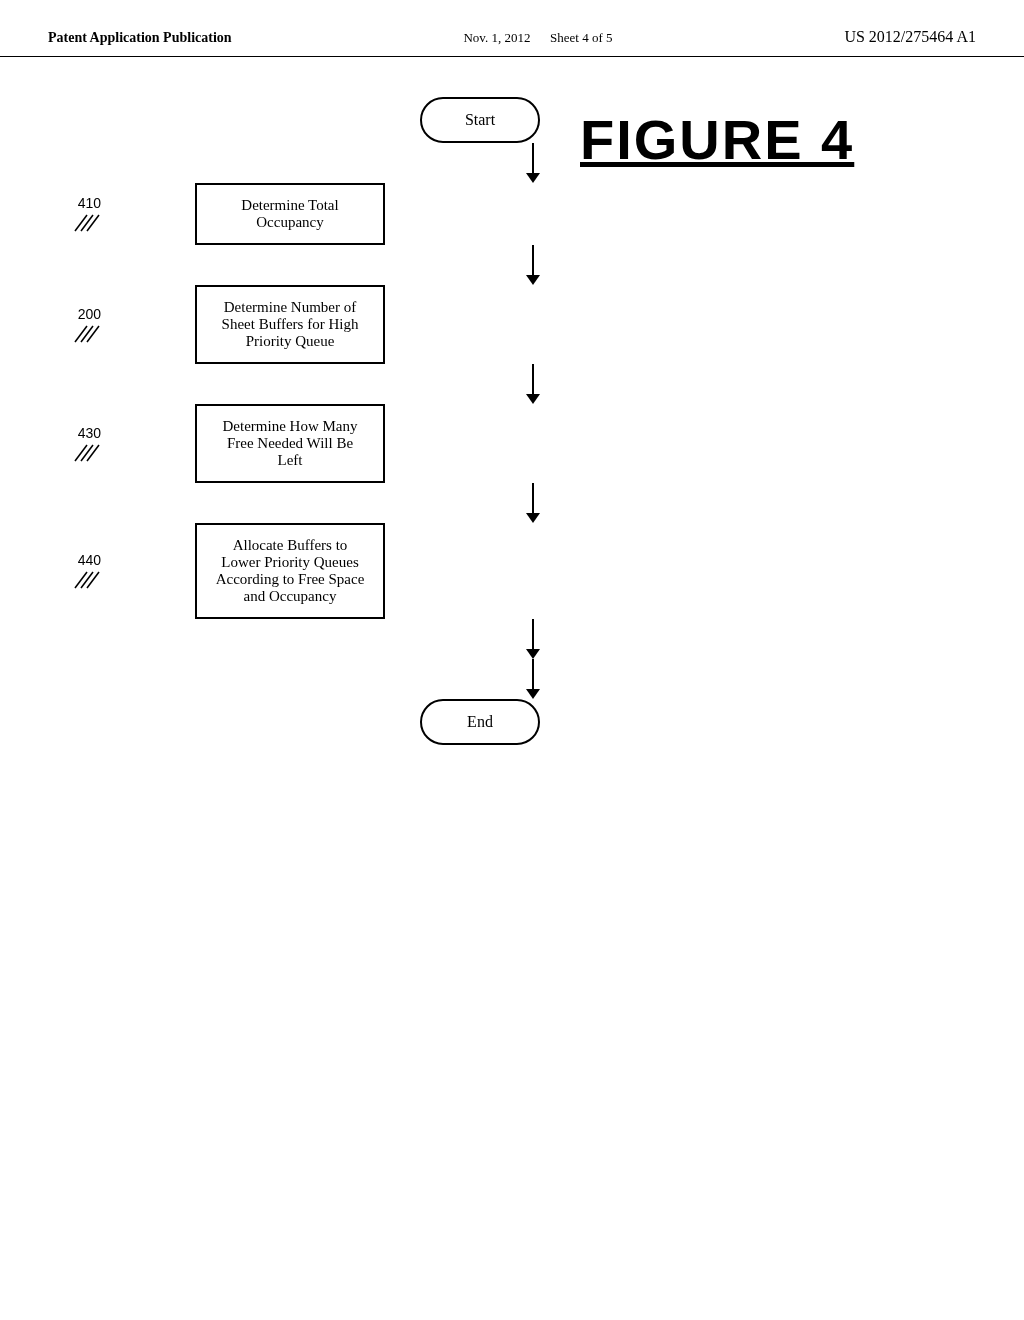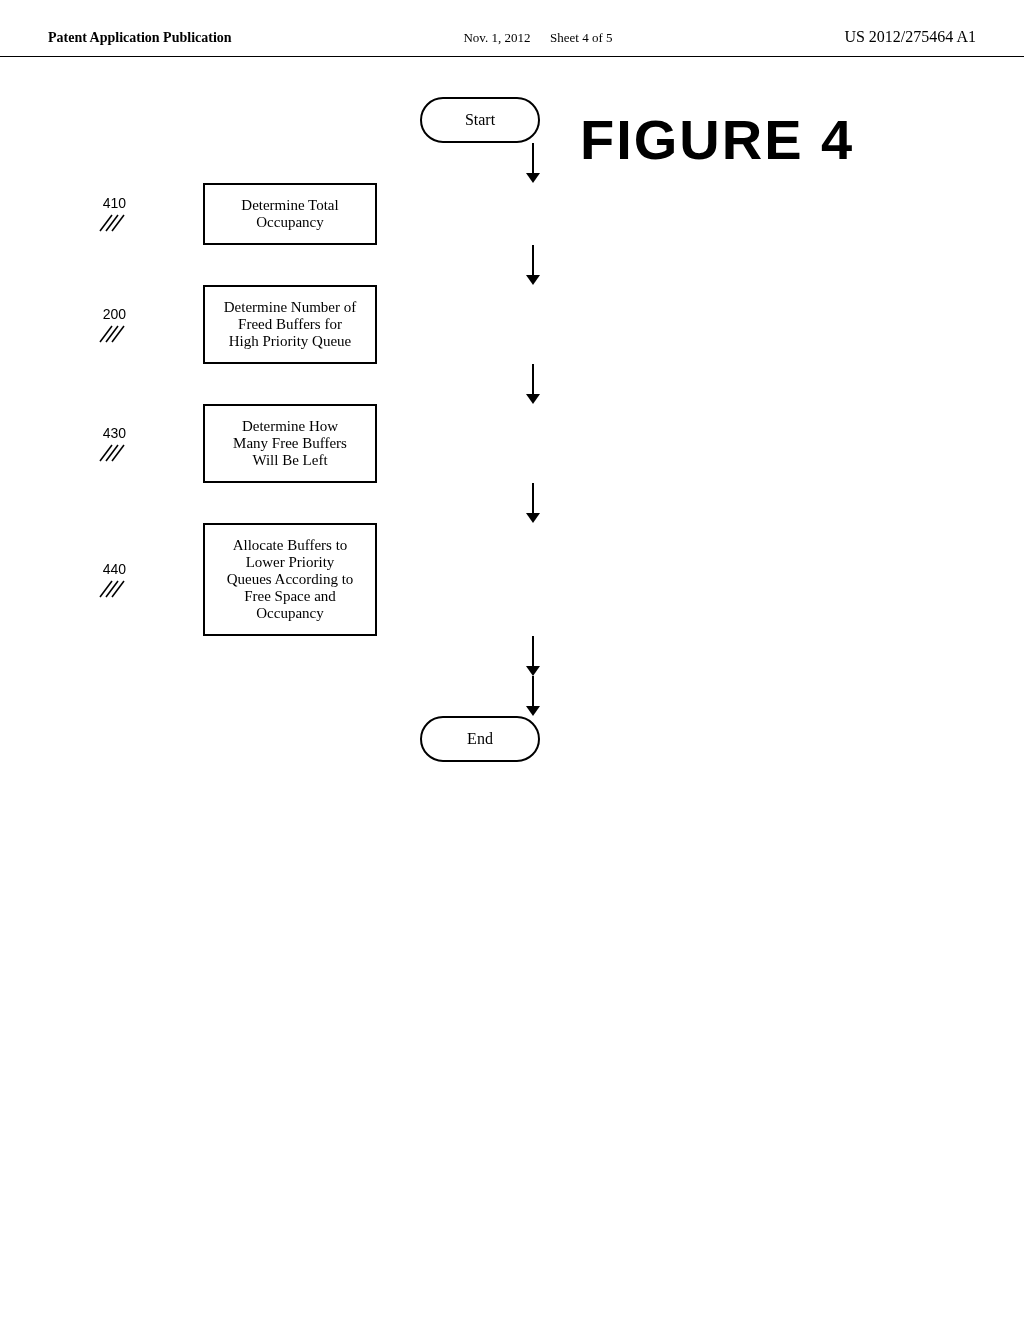--- a/index.html
+++ b/index.html
@@ -40,20 +40,21 @@
       align-items: flex-end;
       width: 500px;
       padding-top: 10px;
     }
 
     
     .figure-col {
       flex: 1;
       padding-left: 40px;
       padding-top: 20px;
+      text-decoration: underline;
     }
     .figure-label {
       font-size: 56px;
       font-weight: bold;
       letter-spacing: 2px;
       font-family: Arial, sans-serif;
     }
 
     
     .terminal {
@@ -65,21 +66,21 @@
       background: #fff;
       min-width: 120px;
     }
 
     .process-box {
       border: 2px solid #000;
       padding: 12px 18px;
       font-size: 15px;
       text-align: center;
       background: #fff;
-      width: 174px;
+      width: 190px;
       position: relative;
     }
 
     
     .arrow-down {
       display: flex;
       flex-direction: column;
       align-items: center;
       height: 40px;
       position: relative;
@@ -103,21 +104,21 @@
     .step-label-container {
       display: flex;
       align-items: center;
       width: 100%;
       justify-content: center;
       position: relative;
     }
 
     .label-left {
       position: absolute;
-      left: 58px;
+      left: 33px;
       display: flex;
       flex-direction: column;
       align-items: flex-end;
       font-size: 14px;
       font-family: Arial, sans-serif;
     }
 
     .hash-svg {
       margin-top: 2px;
     }
@@ -162,37 +163,37 @@
     <div class="step-label-container">
       <div class="label-left">
         <span>200</span>
         <svg class="hash-svg" width="28" height="20" viewBox="0 0 28 20">
           <line x1="2" y1="18" x2="14" y2="2" stroke="#000" stroke-width="1.5"></line>
           <line x1="8" y1="18" x2="20" y2="2" stroke="#000" stroke-width="1.5"></line>
           <line x1="14" y1="18" x2="26" y2="2" stroke="#000" stroke-width="1.5"></line>
         </svg>
       </div>
       <div class="process-box">
-        <span>Determine Number of Freed Buffers for High Priority Queue</span>
+        <span>Determine Number of Sheet Buffers for High Priority Queue</span>
       </div>
     </div>
 
     <div class="arrow-down"></div>
 
     <div class="step-label-container">
       <div class="label-left">
         <span>430</span>
         <svg class="hash-svg" width="28" height="20" viewBox="0 0 28 20">
           <line x1="2" y1="18" x2="14" y2="2" stroke="#000" stroke-width="1.5"></line>
           <line x1="8" y1="18" x2="20" y2="2" stroke="#000" stroke-width="1.5"></line>
           <line x1="14" y1="18" x2="26" y2="2" stroke="#000" stroke-width="1.5"></line>
         </svg>
       </div>
       <div class="process-box">
-        <span>Determine How Many Free Buffers Will Be Left</span>
+        <span>Determine How Many Free Needed Will Be Left</span>
       </div>
     </div>
 
     <div class="arrow-down"></div>
 
     <div class="step-label-container">
       <div class="label-left">
         <span>440</span>
         <svg class="hash-svg" width="28" height="20" viewBox="0 0 28 20">
           <line x1="2" y1="18" x2="14" y2="2" stroke="#000" stroke-width="1.5"></line>

